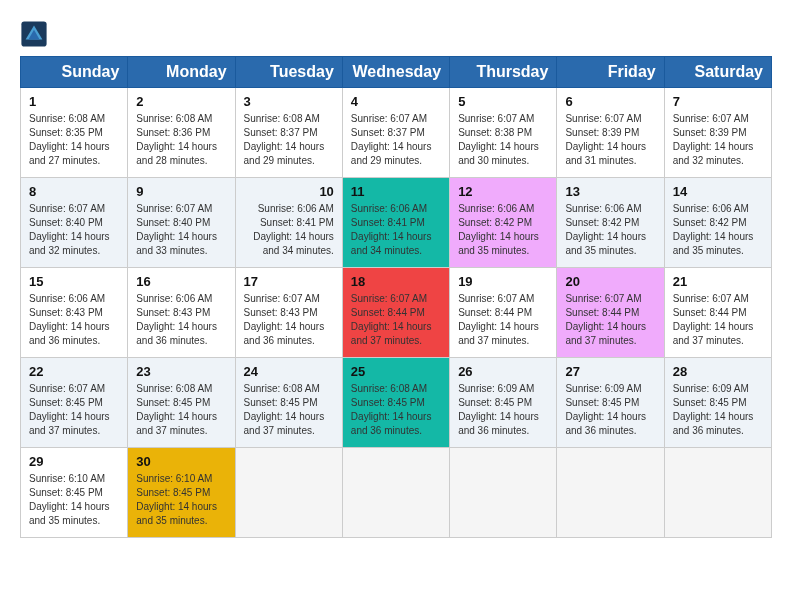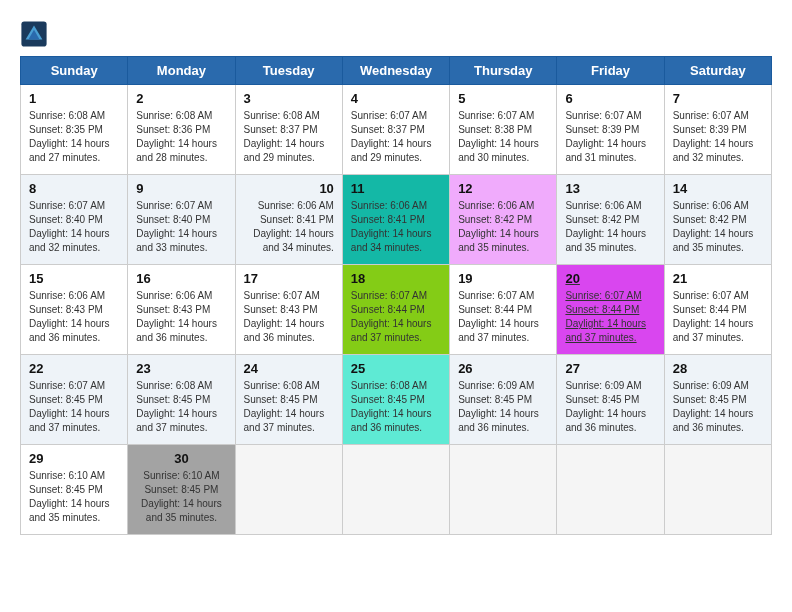--- a/index.html
+++ b/index.html
@@ -46,22 +46,22 @@
     }
     .calendar {
       width: 100%;
       border-collapse: collapse;
       border: 1px solid #ccc;
     }
     .calendar th {
       background-color: #2a6aad;
       color: white;
       padding: 6px 8px;
-      text-align: center;
-      font-size: 13px;
+      text-align: right;
+      font-size: 16px;
       font-weight: bold;
       border: 1px solid #1a5a9d;
     }
     .calendar td {
       vertical-align: top;
       padding: 6px 8px;
       border: 1px solid #ccc;
       font-size: 10.5px;
       color: #333;
       width: calc(100% / 7);
@@ -189,29 +189,29 @@
           <div class="cell-text">Sunrise: 6:06 AM<br>Sunset: 8:43 PM<br>Daylight: 14 hours and 36 minutes.</div>
         </td>
         <td style="background-color: rgb(255, 255, 255);">
           <span class="day-number">16</span>
           <div class="cell-text">Sunrise: 6:06 AM<br>Sunset: 8:43 PM<br>Daylight: 14 hours and 36 minutes.</div>
         </td>
         <td style="background-color: rgb(255, 255, 255);">
           <span class="day-number">17</span>
           <div class="cell-text">Sunrise: 6:07 AM<br>Sunset: 8:43 PM<br>Daylight: 14 hours and 36 minutes.</div>
         </td>
-        <td style="background-color: #84cc16;">
+        <td style="background-color: #ef4444;">
           <span class="day-number">18</span>
           <div class="cell-text">Sunrise: 6:07 AM<br>Sunset: 8:44 PM<br>Daylight: 14 hours and 37 minutes.</div>
         </td>
         <td style="background-color: rgb(255, 255, 255);">
           <span class="day-number">19</span>
           <div class="cell-text">Sunrise: 6:07 AM<br>Sunset: 8:44 PM<br>Daylight: 14 hours and 37 minutes.</div>
         </td>
-        <td style="background-color: #d946ef; text-decoration: underline;">
+        <td style="background-color: #f0abfc;">
           <span class="day-number">20</span>
           <div class="cell-text">Sunrise: 6:07 AM<br>Sunset: 8:44 PM<br>Daylight: 14 hours and 37 minutes.</div>
         </td>
         <td style="background-color: rgb(255, 255, 255);">
           <span class="day-number">21</span>
           <div class="cell-text">Sunrise: 6:07 AM<br>Sunset: 8:44 PM<br>Daylight: 14 hours and 37 minutes.</div>
         </td>
       </tr>
       <tr>
         <td style="background-color: rgb(238, 243, 248); margin-left: 28px;">
@@ -219,21 +219,21 @@
           <div class="cell-text">Sunrise: 6:07 AM<br>Sunset: 8:45 PM<br>Daylight: 14 hours and 37 minutes.</div>
         </td>
         <td style="background-color: rgb(238, 243, 248);">
           <span class="day-number">23</span>
           <div class="cell-text">Sunrise: 6:08 AM<br>Sunset: 8:45 PM<br>Daylight: 14 hours and 37 minutes.</div>
         </td>
         <td style="background-color: rgb(238, 243, 248);">
           <span class="day-number">24</span>
           <div class="cell-text">Sunrise: 6:08 AM<br>Sunset: 8:45 PM<br>Daylight: 14 hours and 37 minutes.</div>
         </td>
-        <td style="background-color: #5eead4;">
+        <td style="background-color: #14b8a6;">
           <span class="day-number">25</span>
           <div class="cell-text">Sunrise: 6:08 AM<br>Sunset: 8:45 PM<br>Daylight: 14 hours and 36 minutes.</div>
         </td>
         <td style="background-color: rgb(238, 243, 248);">
           <span class="day-number">26</span>
           <div class="cell-text">Sunrise: 6:09 AM<br>Sunset: 8:45 PM<br>Daylight: 14 hours and 36 minutes.</div>
         </td>
         <td style="background-color: rgb(238, 243, 248);">
           <span class="day-number">27</span>
           <div class="cell-text">Sunrise: 6:09 AM<br>Sunset: 8:45 PM<br>Daylight: 14 hours and 36 minutes.</div>
@@ -241,21 +241,21 @@
         <td style="background-color: rgb(238, 243, 248);">
           <span class="day-number">28</span>
           <div class="cell-text">Sunrise: 6:09 AM<br>Sunset: 8:45 PM<br>Daylight: 14 hours and 36 minutes.</div>
         </td>
       </tr>
       <tr>
         <td style="background-color: rgb(255, 255, 255); margin-top: 44px;">
           <span class="day-number">29</span>
           <div class="cell-text">Sunrise: 6:10 AM<br>Sunset: 8:45 PM<br>Daylight: 14 hours and 35 minutes.</div>
         </td>
-        <td style="background-color: #a3a3a3; text-align: center;">
+        <td style="background-color: #eab308;">
           <span class="day-number">30</span>
           <div class="cell-text">Sunrise: 6:10 AM<br>Sunset: 8:45 PM<br>Daylight: 14 hours and 35 minutes.</div>
         </td>
         <td class="empty-cell" style="background-color: rgb(245, 245, 245);"></td>
         <td class="empty-cell" style="background-color: rgb(245, 245, 245);"></td>
         <td class="empty-cell" style="background-color: rgb(245, 245, 245);"></td>
         <td class="empty-cell" style="background-color: rgb(245, 245, 245);"></td>
         <td class="empty-cell" style="background-color: rgb(245, 245, 245);"></td>
       </tr>
     </tbody>

